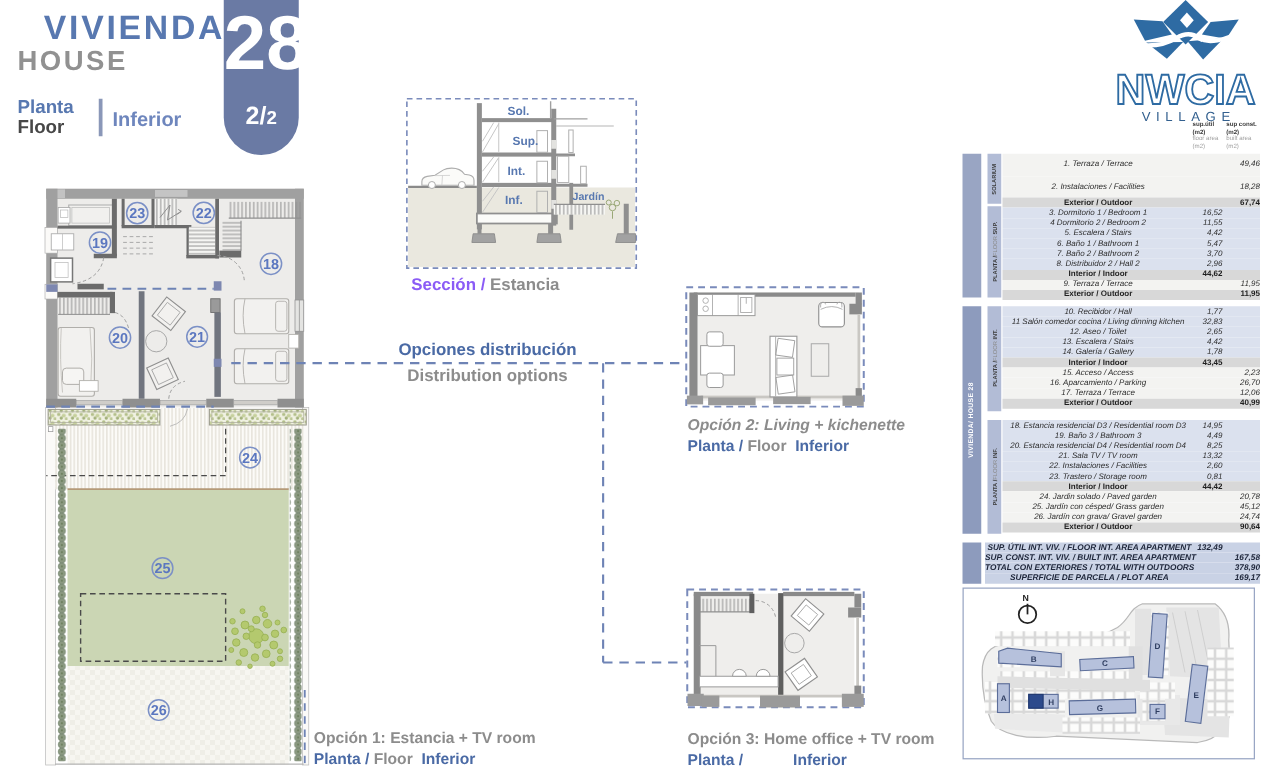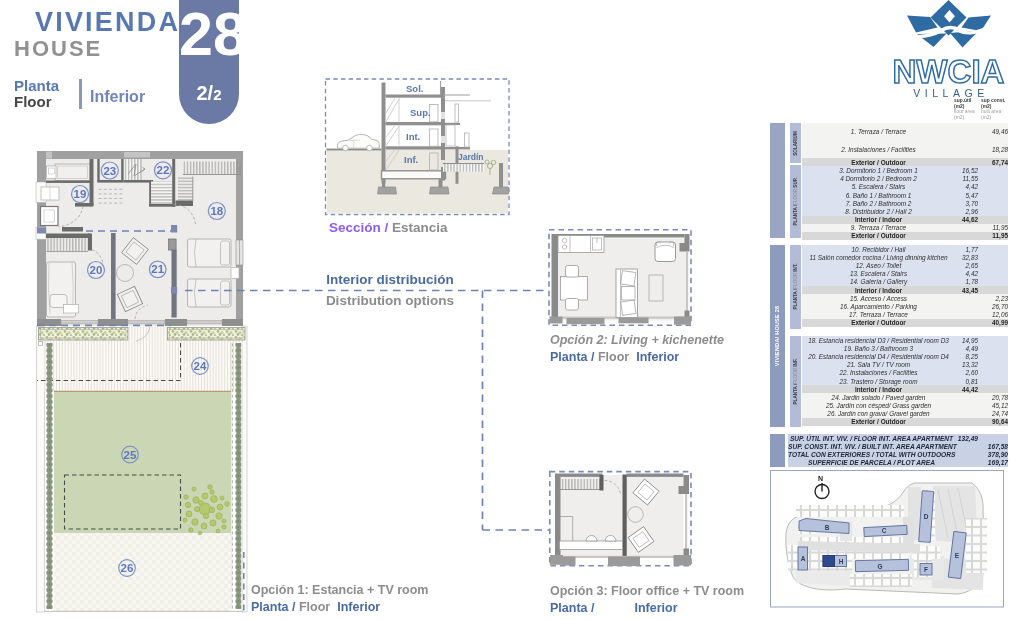--- a/index.html
+++ b/index.html
@@ -37,27 +37,27 @@
 
 <div class="abs" style="left:90px;top:88px;font-size:16px;font-weight:700;color:#6e86bd;">Inferior</div>
 
 <div class="abs" style="left:179px;top:0;width:60px;height:124px;background:#6a7aa4;border-radius:0 0 30px 30px;text-align:center;">
   <div style="font-size:61px;font-weight:700;color:#fff;line-height:1.0;margin-top:4px;">28</div>
   <div style="font-size:20px;font-weight:700;color:#fff;margin-top:17px;">2/<span style="font-size:15px;">2</span></div>
 </div>
 
 <div class="abs" style="left:329px;top:220px;font-size:13.5px;font-weight:700;"><span style="color:#8b5cf6;">Sección /</span> <span style="color:#8c8c8c;">Estancia</span></div>
 
-<div class="abs" style="left:280px;top:272px;width:220px;text-align:center;font-size:13.5px;font-weight:700;color:#4a6aa5;">Interior distribución</div>
+<div class="abs" style="left:280px;top:272px;width:220px;text-align:center;font-size:13.5px;font-weight:700;color:#4a6aa5;">Opciones distribución</div>
 <div class="abs" style="left:280px;top:293px;width:220px;text-align:center;font-size:13.5px;font-weight:700;color:#8c8c8c;">Distribution options</div>
 
 <div class="abs" style="left:550px;top:333px;font-size:12.5px;font-weight:700;color:#8c8c8c;font-style:italic;">Opción 2: Living + kichenette</div>
 <div class="abs" style="left:550px;top:350px;font-size:12.5px;font-weight:700;"><span style="color:#4a6aa5;">Planta /</span> <span style="color:#8c8c8c;">Floor</span>&nbsp; <span style="color:#4a6aa5;">Inferior</span></div>
 
-<div class="abs" style="left:550px;top:584px;font-size:12.5px;font-weight:700;color:#8c8c8c;">Opción 3: Floor office + TV room</div>
+<div class="abs" style="left:550px;top:584px;font-size:12.5px;font-weight:700;color:#8c8c8c;">Opción 3: Home office + TV room</div>
 <div class="abs" style="left:550px;top:600.5px;font-size:12.5px;font-weight:700;"><span style="color:#4a6aa5;">Planta /</span><span style="display:inline-block;width:40px;"></span><span style="color:#4a6aa5;">Inferior</span></div>
 
 <div class="abs" style="left:251px;top:583px;font-size:12.5px;font-weight:700;color:#8c8c8c;">Opción 1: Estancia + TV room</div>
 <div class="abs" style="left:251px;top:599.5px;font-size:12.5px;font-weight:700;"><span style="color:#4a6aa5;">Planta /</span> <span style="color:#8c8c8c;">Floor</span>&nbsp; <span style="color:#4a6aa5;">Inferior</span></div>
 
 <svg class="ov" width="1024" height="620" viewBox="0 0 1024 620">
 <defs>
   <pattern id="stripes24" width="2.9" height="8" patternUnits="userSpaceOnUse">
     <rect width="2.9" height="8" fill="#fcfbf8"></rect>
     <line x1="1.4" y1="0" x2="1.4" y2="8" stroke="#e2dfd5" stroke-width="1"></line>

